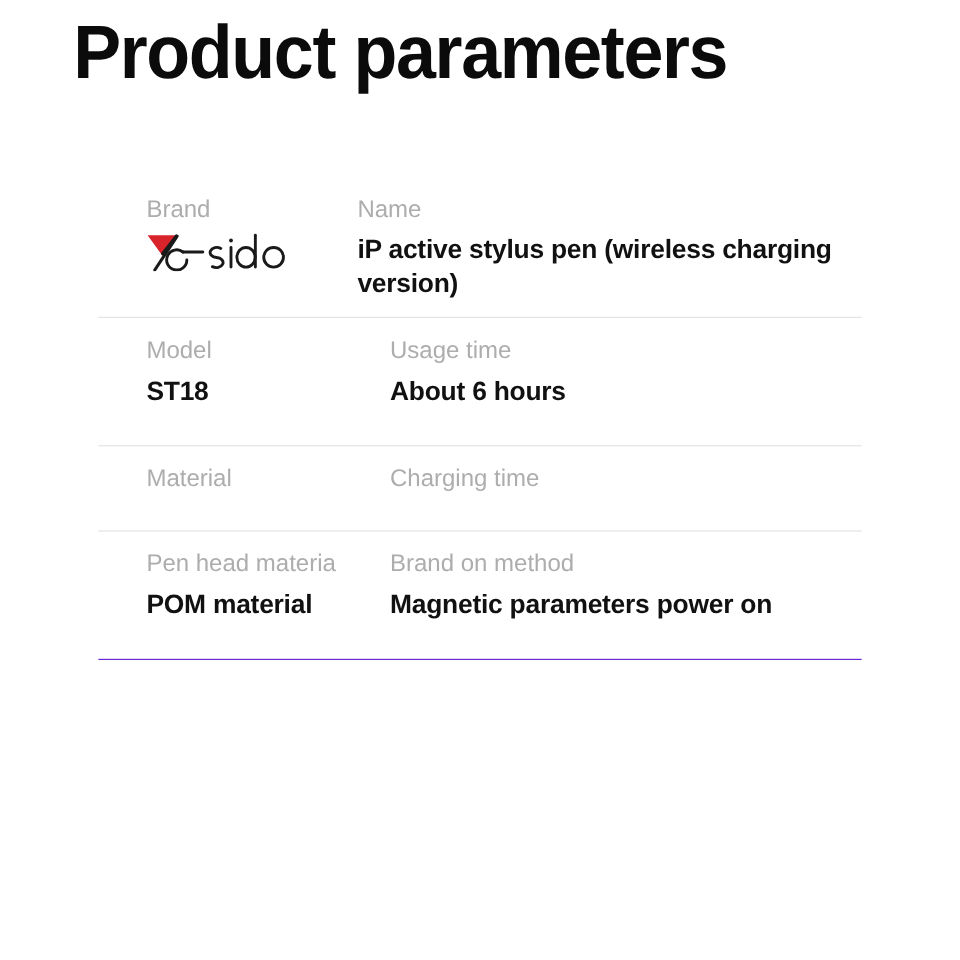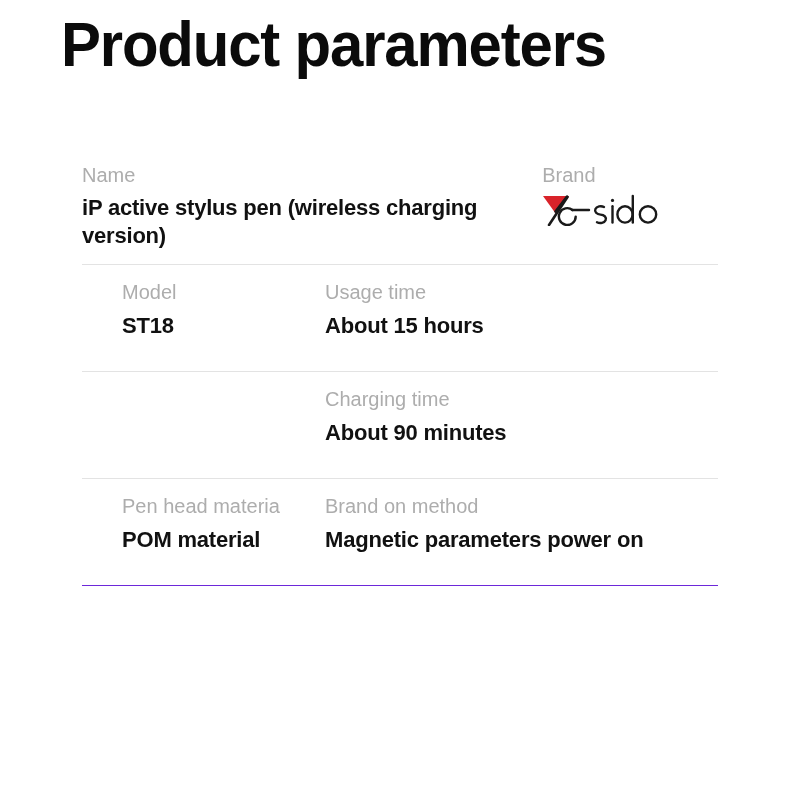--- a/index.html
+++ b/index.html
@@ -110,24 +110,20 @@
 </head>
 <body>
 
 <div class="page">
 
   <div class="page-title">Product parameters</div>
 
   <div class="spec-table">
 
     <div class="spec-row row-brand">
-      <div class="spec-cell cell-right">
-        <div class="spec-label">Name</div>
-        <div class="spec-value wrap">iP active stylus pen (wireless charging version)</div>
-      </div>
       <div class="spec-cell cell-left">
         <div class="spec-label">Brand</div>
         <div class="brand-logo">
           <svg width="130" height="34" viewBox="0 0 130 34" xmlns="http://www.w3.org/2000/svg" aria-hidden="true">
 
             <polygon points="1,4 27,4 14,22" fill="#d9232a"></polygon>
 
             <path d="M25.5,5.0 L7.0,33.0" stroke="#1a1a1a" stroke-width="2.6" fill="none" stroke-linecap="round"></path>
             <path d="M13.5,19.5 L25.0,4.6" stroke="#1a1a1a" stroke-width="2.6" fill="none" stroke-linecap="round"></path>
 
@@ -139,39 +135,43 @@
             <path d="M70.5,14.3 L70.5,30.5" stroke="#1a1a1a" stroke-width="2.4" fill="none" stroke-linecap="round"></path>
             <circle cx="70.5" cy="8.4" r="1.6" fill="#1a1a1a"></circle>
 
             <ellipse cx="83.0" cy="22.4" rx="7.6" ry="8.2" stroke="#1a1a1a" stroke-width="2.4" fill="none"></ellipse>
             <path d="M90.8,4.0 L90.8,30.5" stroke="#1a1a1a" stroke-width="2.4" fill="none" stroke-linecap="round"></path>
 
             <ellipse cx="106.0" cy="22.4" rx="8.2" ry="8.2" stroke="#1a1a1a" stroke-width="2.4" fill="none"></ellipse>
           </svg>
         </div>
       </div>
+      <div class="spec-cell cell-right">
+        <div class="spec-label">Name</div>
+        <div class="spec-value wrap">iP active stylus pen (wireless charging version)</div>
+      </div>
     </div>
 
     <div class="spec-row row-model">
       <div class="spec-cell cell-left">
         <div class="spec-label">Model</div>
         <div class="spec-value">ST18</div>
       </div>
       <div class="spec-cell cell-right">
         <div class="spec-label">Usage time</div>
-        <div class="spec-value">About 15 hours</div>
+        <div class="spec-value">About 6 hours</div>
       </div>
     </div>
 
     <div class="spec-row row-material">
       <div class="spec-cell cell-left">
+        <div class="spec-label">Material</div>
       </div>
       <div class="spec-cell cell-right">
         <div class="spec-label">Charging time</div>
-        <div class="spec-value">About 90 minutes</div>
       </div>
     </div>
 
 
     <div class="spec-row row-penhead">
       <div class="spec-cell cell-left">
         <div class="spec-label">Pen head materia</div>
         <div class="spec-value">POM material</div>
       </div>
       <div class="spec-cell cell-right">

